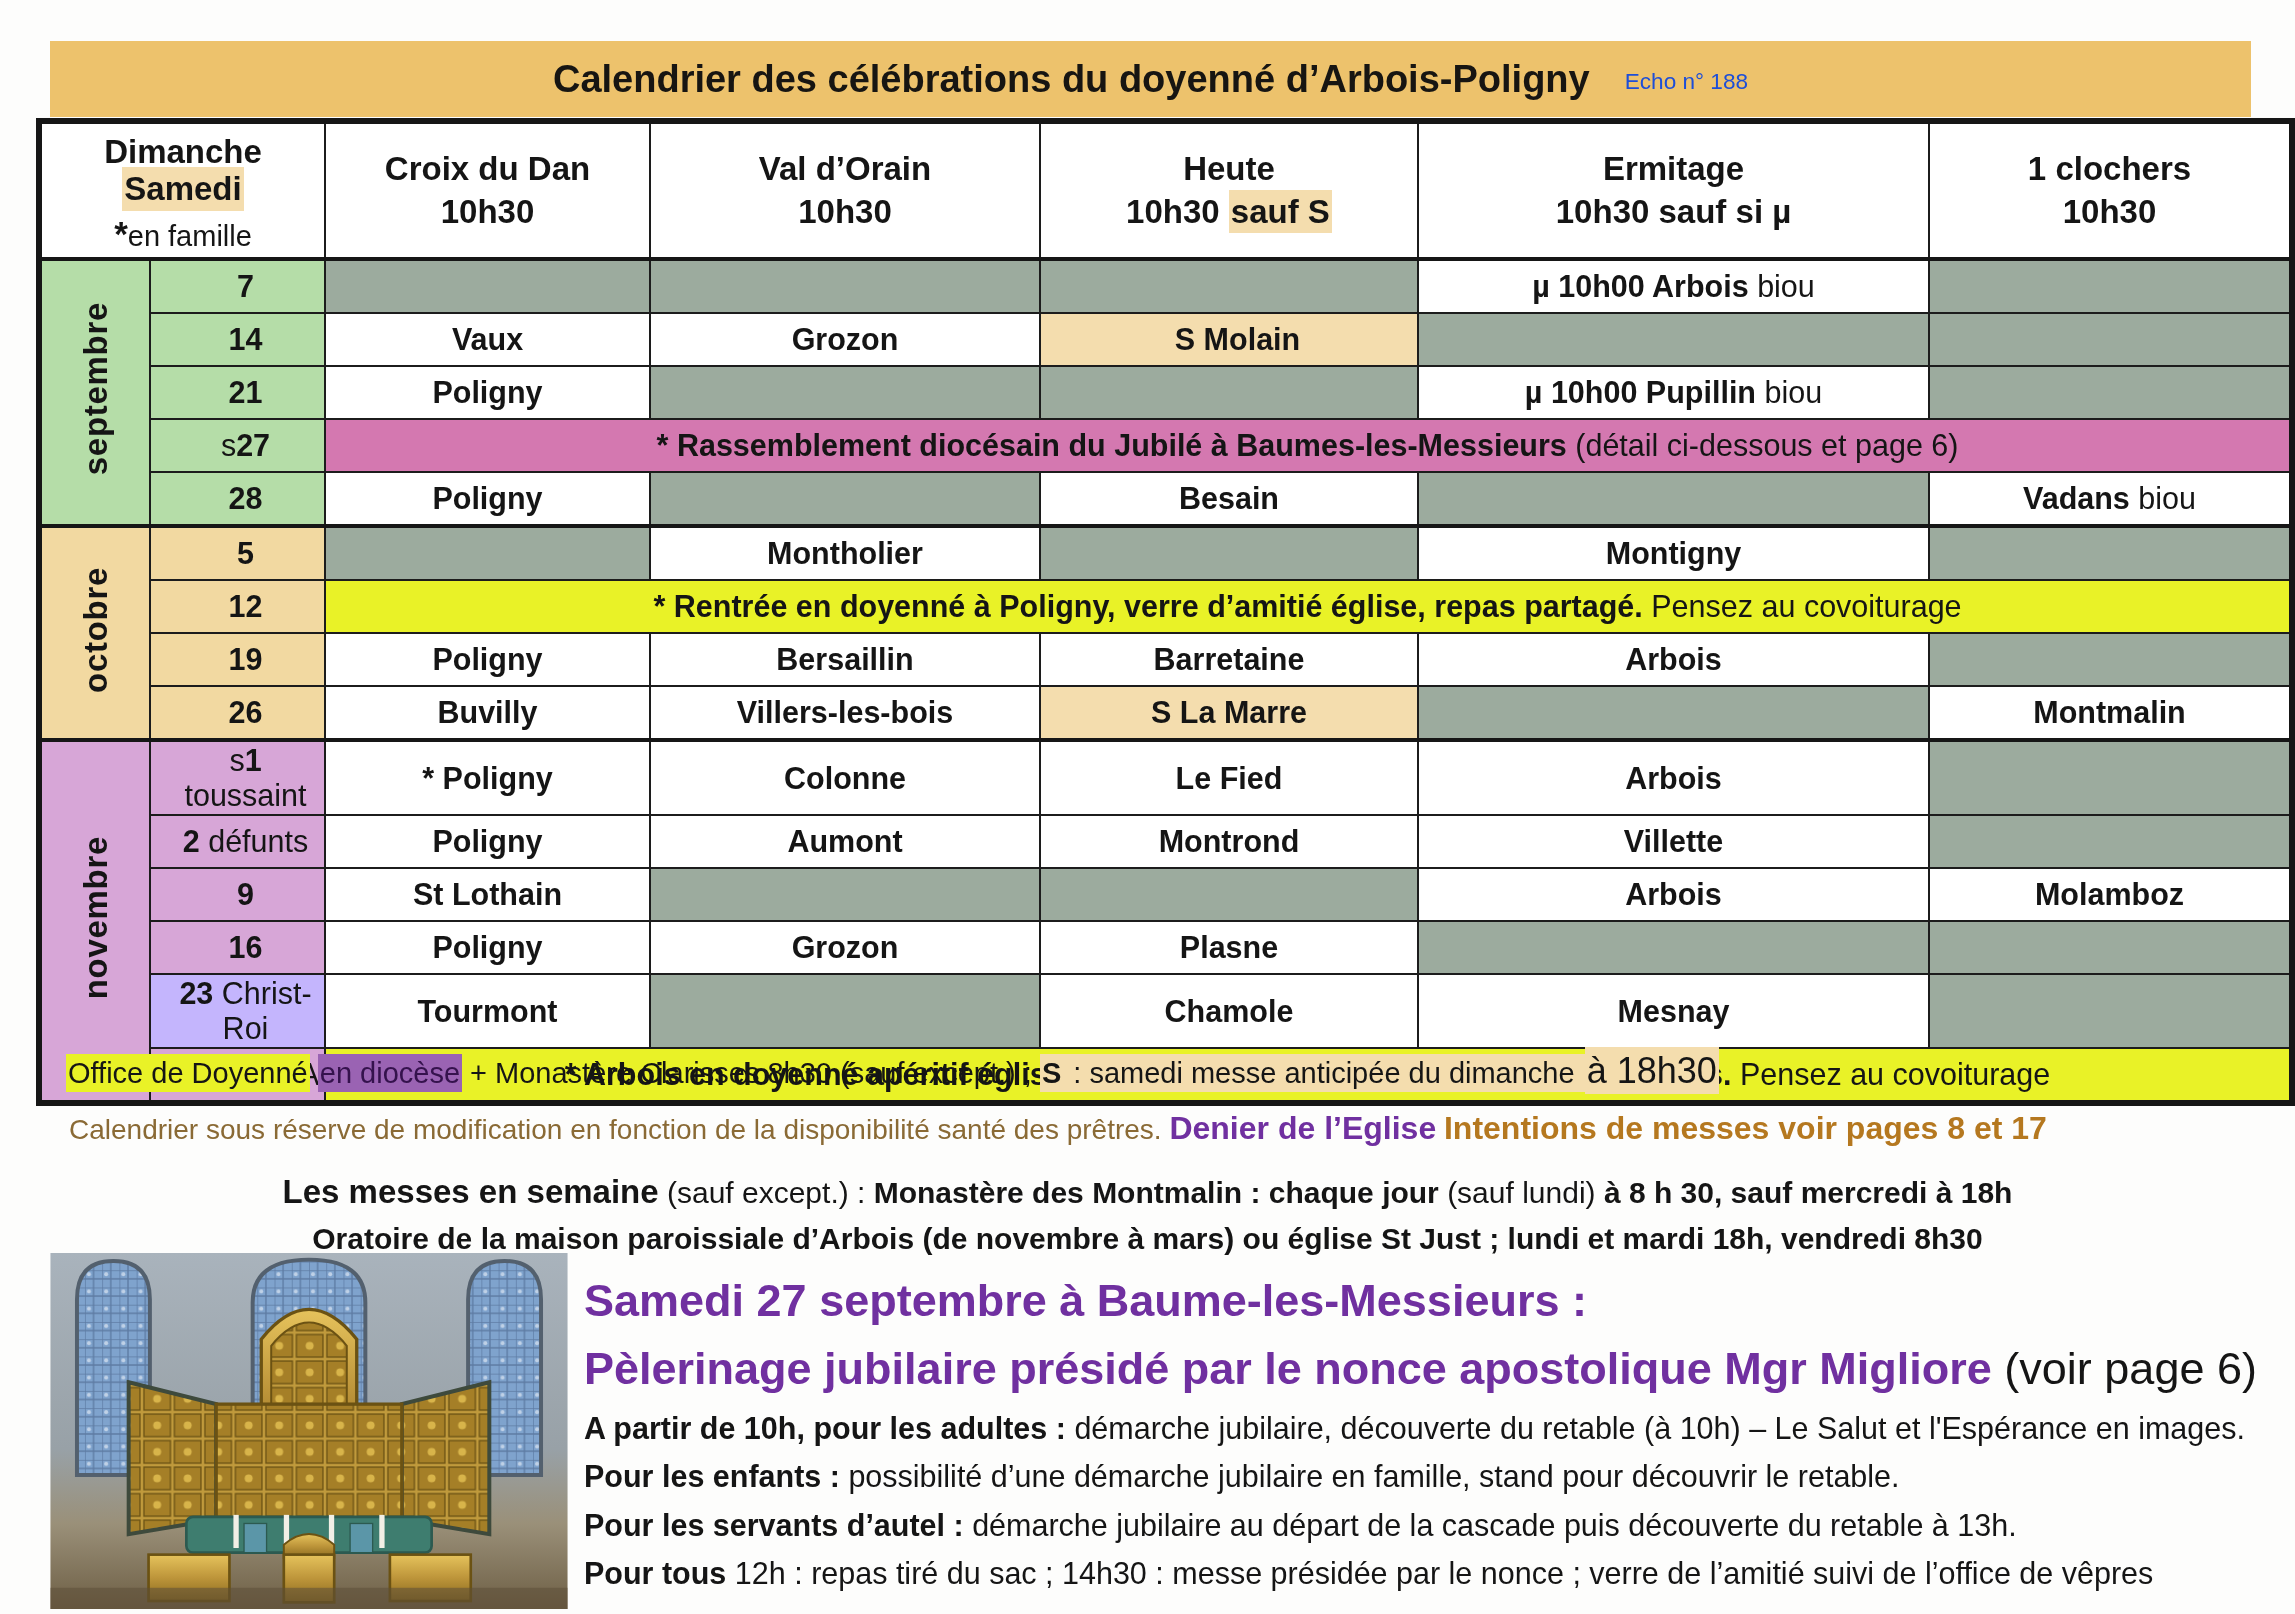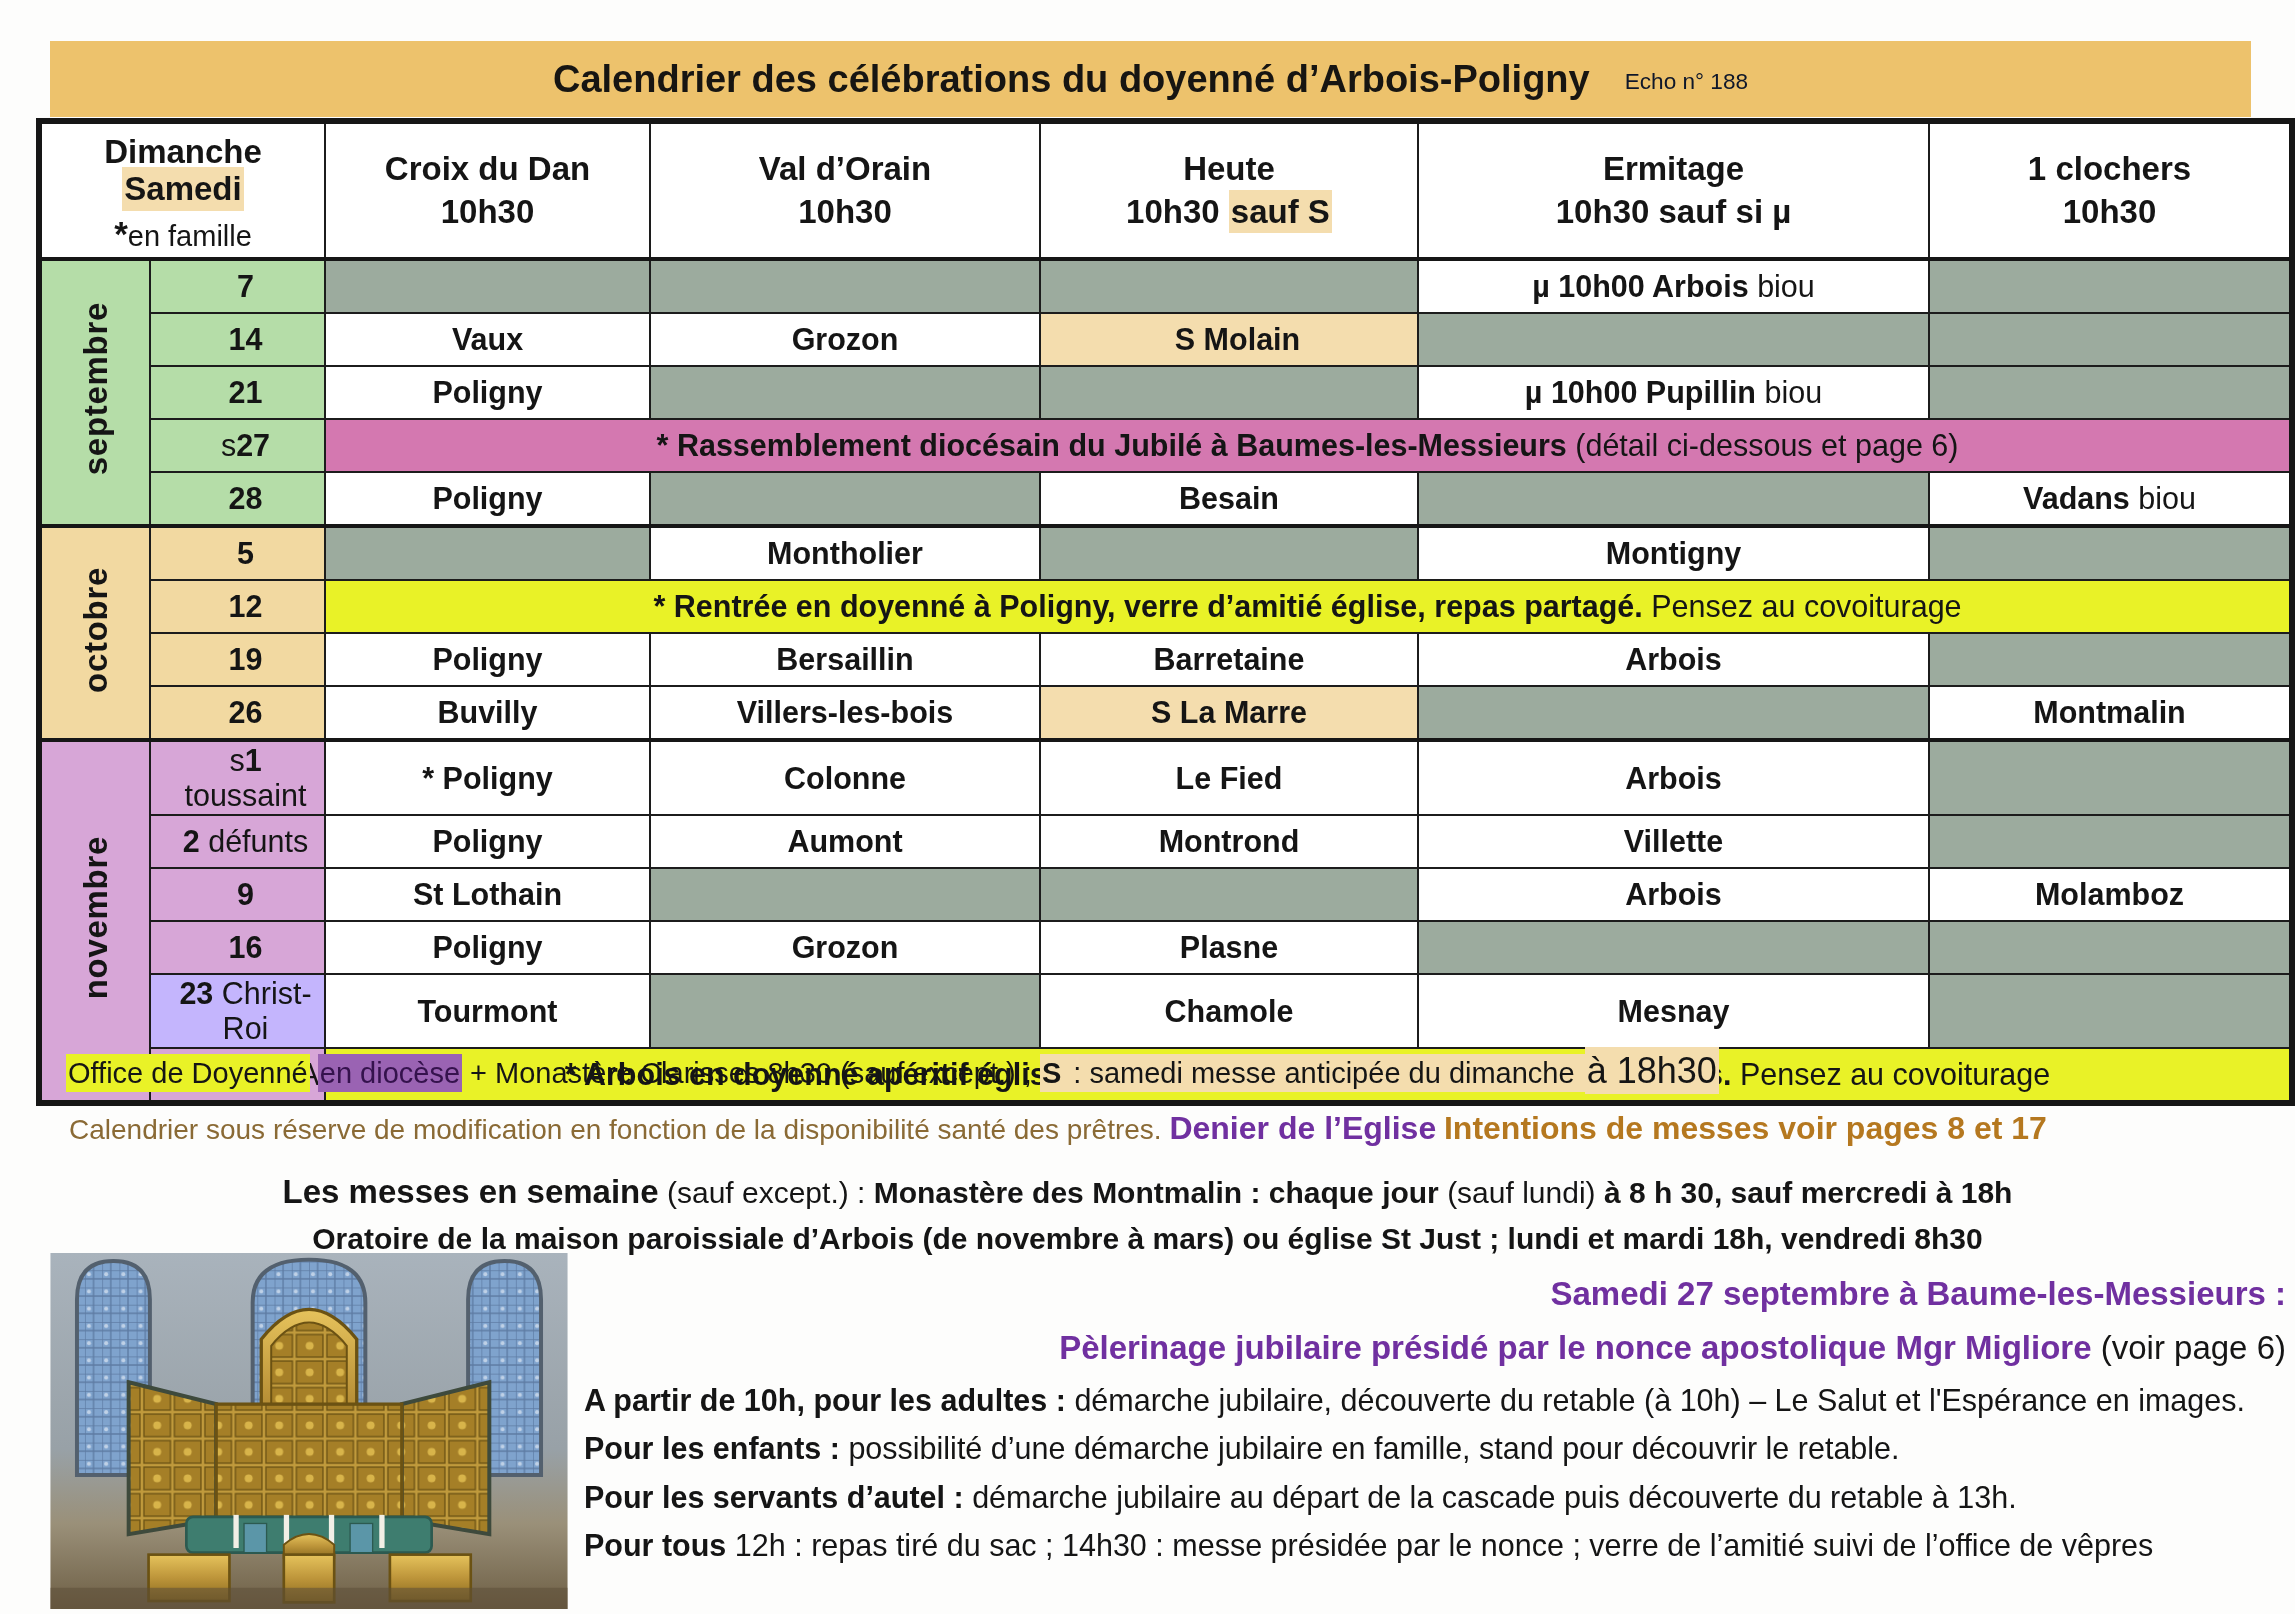--- a/index.html
+++ b/index.html
@@ -3,21 +3,21 @@
 <meta charset="utf-8">
 <style>
   html,body{margin:0;padding:0;background:#ffffff;}
   body{width:2295px;height:1615px;overflow:hidden;font-family:"Liberation Sans",sans-serif;color:#151515;}
   .page{position:relative;width:2295px;height:1615px;background:#fdfdfc;}
 
   
   .title-bar{position:absolute;left:50px;top:41px;width:2201px;height:76px;background:#edc26c;
     display:flex;align-items:center;justify-content:center;gap:35px;}
   .doc-title{font-size:38px;font-weight:700;color:#171512;letter-spacing:0px;}
-  .doc-issue{font-size:22.6px;color:#0f172a;margin-top:6.6px;}
+  .doc-issue{font-size:22.6px;color:#1d4ed8;margin-top:6.6px;}
 
   
   table.cal{position:absolute;left:36px;top:118px;border-collapse:collapse;table-layout:fixed;
     background:#fff;border:6px solid #161616;}
   table.cal th,table.cal td{border:2px solid #1c1c1c;overflow:hidden;}
   table.cal th{height:131px;vertical-align:middle;text-align:center;border-bottom:4.6px solid #161616;background:#fff;}
   .hname{font-size:33px;font-weight:700;}
   .hline{font-size:33px;font-weight:700;margin-top:5.3px;}
   .hline.sub{font-size:29px;font-weight:400;}
   .hl{padding:3.3px 2px;}
@@ -35,21 +35,21 @@
 
   
   .note1{position:absolute;left:66px;top:1050px;font-size:29px;white-space:nowrap;}
   .note2{position:absolute;left:69px;top:1110px;font-size:28px;white-space:nowrap;}
   .week1{position:absolute;left:0;top:1173px;width:2295px;text-align:center;font-size:30px;white-space:nowrap;}
   .week2{position:absolute;left:0;top:1222px;width:2295px;text-align:center;font-size:30px;font-weight:700;white-space:nowrap;}
 
   
   .photo{position:absolute;left:50px;top:1253px;width:518px;height:356px;}
   .event{position:absolute;left:584px;top:1275px;width:1702px;}
-  .event .h{text-align:right;font-size:33px;margin-bottom:16px;white-space:nowrap;}
+  .event .h{text-align:left;font-size:45px;margin-bottom:16px;white-space:nowrap;}
   .event .line{font-size:30.5px;margin-bottom:13.3px;white-space:nowrap;}
 </style>
 </head>
 <body>
 
 <div class="page">
 
   <header class="title-bar">
     <span class="doc-title">Calendrier des célébrations du doyenné d’Arbois-Poligny</span>
     <span class="doc-issue">Echo n° 188</span>

